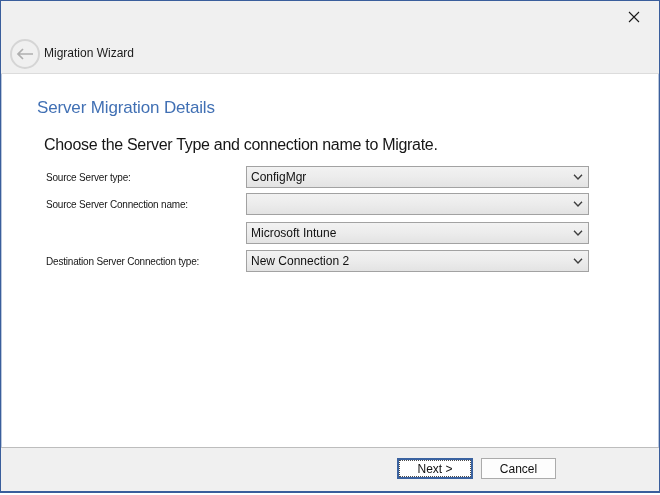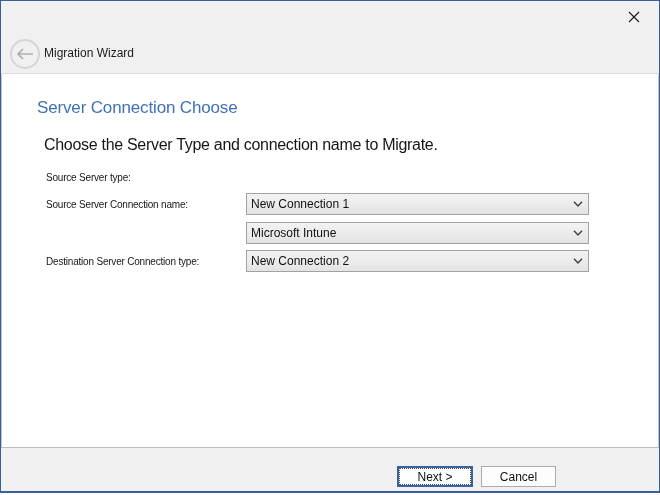--- a/index.html
+++ b/index.html
@@ -95,21 +95,20 @@
   }
   .btn {
     position: absolute; top: 457px;
     height: 21px;
     background: #fdfdfd;
     border: 1px solid #ababab;
     font-size: 12px; color: #111111;
     display: flex; align-items: center; justify-content: center;
     white-space: nowrap;
     cursor: default;
-    margin-top: 8px;
   }
   .btn-next {
     left: 396px; width: 76px;
     border: 2px solid #3a62a0;
     background: #ffffff;
   }
   .btn-next .focus-dots {
     position: absolute; inset: 0px;
     border: 1px dotted #4d4d4d;
     pointer-events: none;
@@ -129,31 +128,36 @@
       </svg>
     </div>
     <div class="back-btn">
       <svg width="18" height="12" viewBox="0 0 18 12">
         <path d="M17 6 L2 6 M7 1 L2 6 L7 11" stroke="#aeaeae" stroke-width="1.7" fill="none" stroke-linecap="butt"></path>
       </svg>
     </div>
     <div class="header-title">Migration Wizard</div>
   </div>
 
-  <div class="content-heading">Server Connection Choose</div>
+  <div class="content-heading">Server Migration Details</div>
   <div class="instruction">Choose the Server Type and connection name to Migrate.</div>
 
   <div class="field-row" style="top:164.5px">
     <span class="field-label">Source Server type:</span>
+    <div class="combo">
+      <span class="combo-text">ConfigMgr</span>
+      <svg class="combo-chevron" viewBox="0 0 10 7">
+        <path d="M1 1.2 L5 5.4 L9 1.2" stroke="#3f3f3f" stroke-width="1.4" fill="none"></path>
+      </svg>
+    </div>
   </div>
 
   <div class="field-row" style="top:192px">
     <span class="field-label">Source Server Connection name:</span>
     <div class="combo">
-      <span class="combo-text">New Connection 1</span>
       <svg class="combo-chevron" viewBox="0 0 10 7">
         <path d="M1 1.2 L5 5.4 L9 1.2" stroke="#3f3f3f" stroke-width="1.4" fill="none"></path>
       </svg>
     </div>
   </div>
 
   <div class="field-row" style="top:220.5px">
     <div class="combo">
       <span class="combo-text">Microsoft Intune</span>
       <svg class="combo-chevron" viewBox="0 0 10 7">

